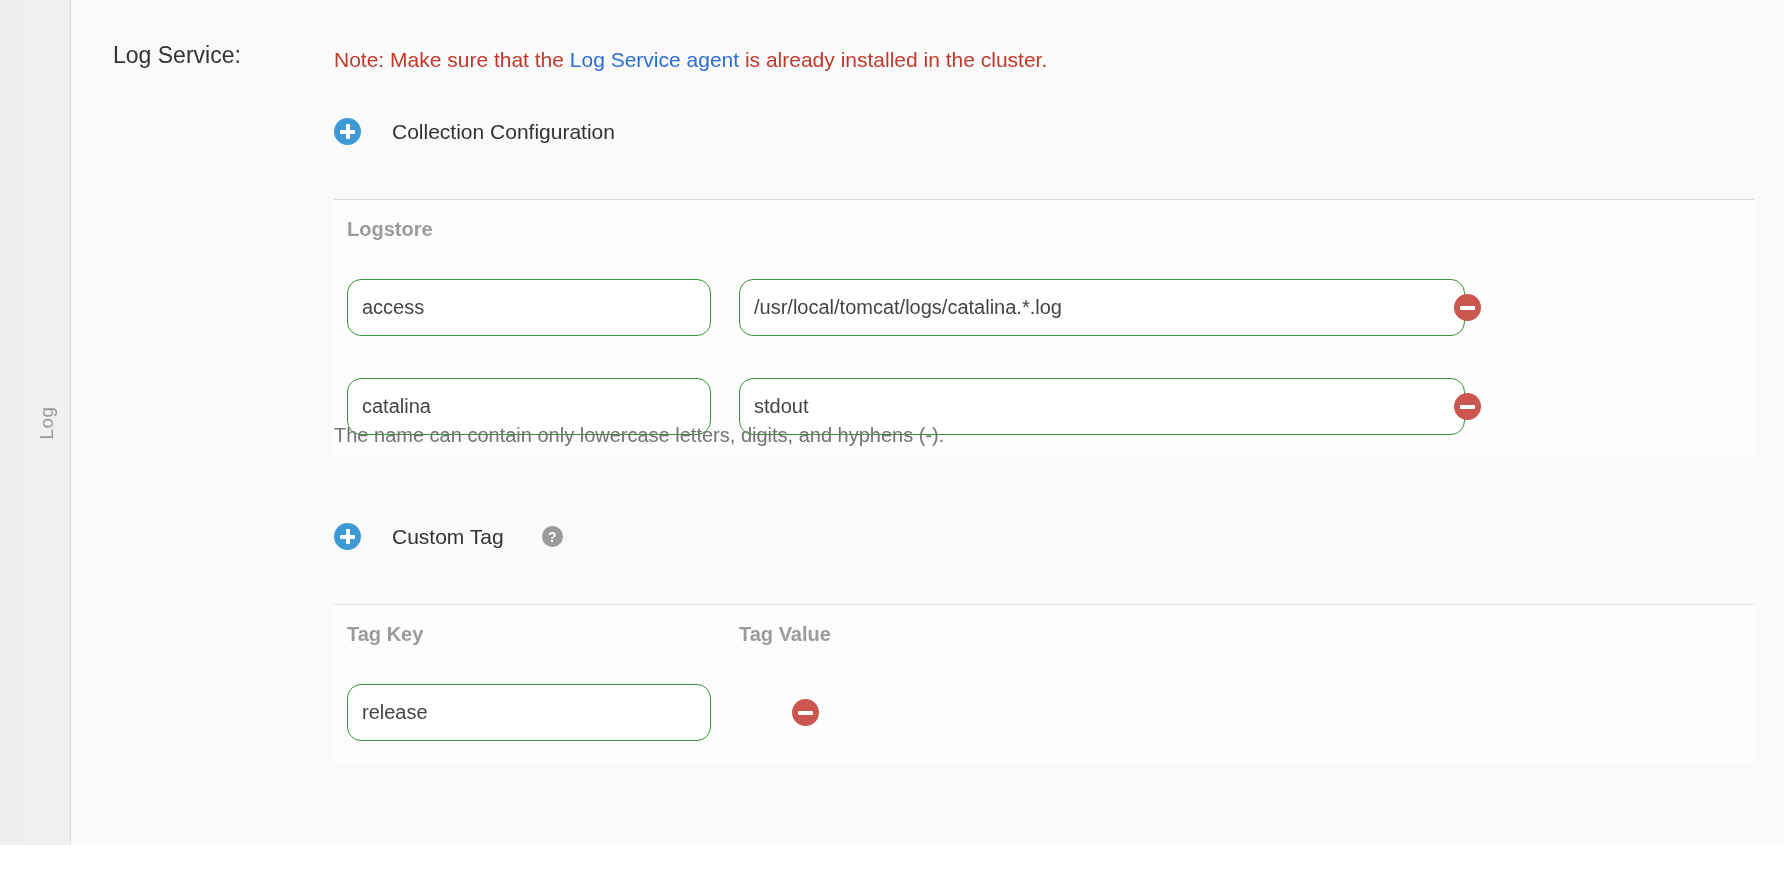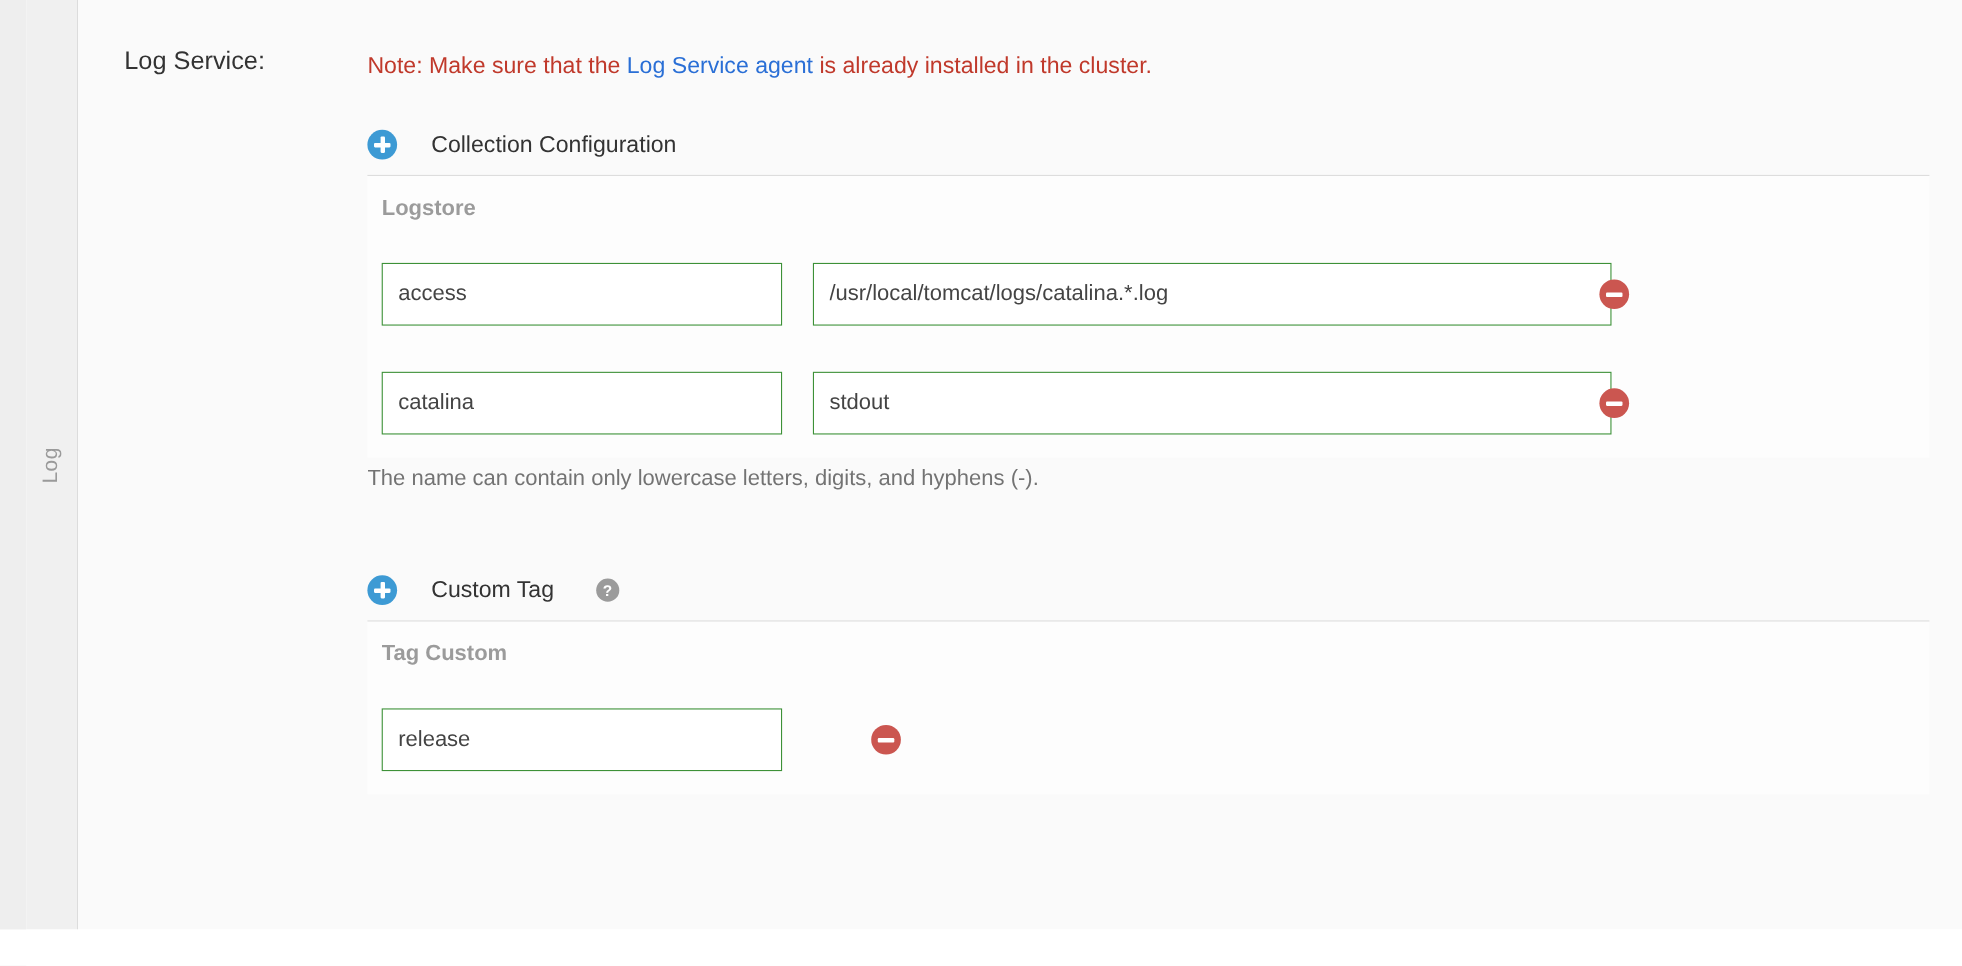--- a/index.html
+++ b/index.html
@@ -144,20 +144,21 @@
     line-height: 1;
   }
 
   
   .table {
     position: absolute;
     left: 0;
     width: 1420px;
     background: #fdfdfd;
     border-top: 1px solid #dddddd;
+    margin-top: 40px;
   }
   .table.collection { top: 159px; }
   .table.customtag  { top: 564px; }
 
   .thead {
     display: flex;
     height: 58px;
     align-items: center;
     padding-left: 13px;
   }
@@ -183,21 +184,21 @@
     display: flex;
     align-items: center;
     justify-content: flex-start;
     padding-left: 53px;
   }
 
   .tinput {
     width: 100%;
     height: 57px;
     border: 1px solid #3d9138;
-    border-radius: 0;
+    border-radius: 14px;
     background: #ffffff;
     font-family: "Liberation Sans", sans-serif;
     font-size: 20px;
     color: #444444;
     padding: 0 14px;
     outline: none;
   }
   .cell.c1 .tinput { width: 364px; }
   .cell.c2 .tinput { width: 726px; }
 
@@ -288,21 +289,22 @@
       <div class="helper">The name can contain only lowercase letters, digits, and hyphens (-).</div>
 
       <div class="sect-head customtag">
         <div class="plus-icon"></div>
         <div class="sect-title">Custom Tag</div>
         <div class="help-icon">?</div>
       </div>
 
       <div class="table customtag">
         <div class="thead">
-          <div class="th c2">Tag Custom</div>
+          <div class="th c1">Tag Key</div>
+          <div class="th c2">Tag Value</div>
         </div>
 
         <div class="trow">
           <div class="cell c1">
             <input class="tinput" type="text" value="release" style="">
           </div>
           <div class="cell act">
             <div class="minus-icon"></div>
           </div>
         </div>

